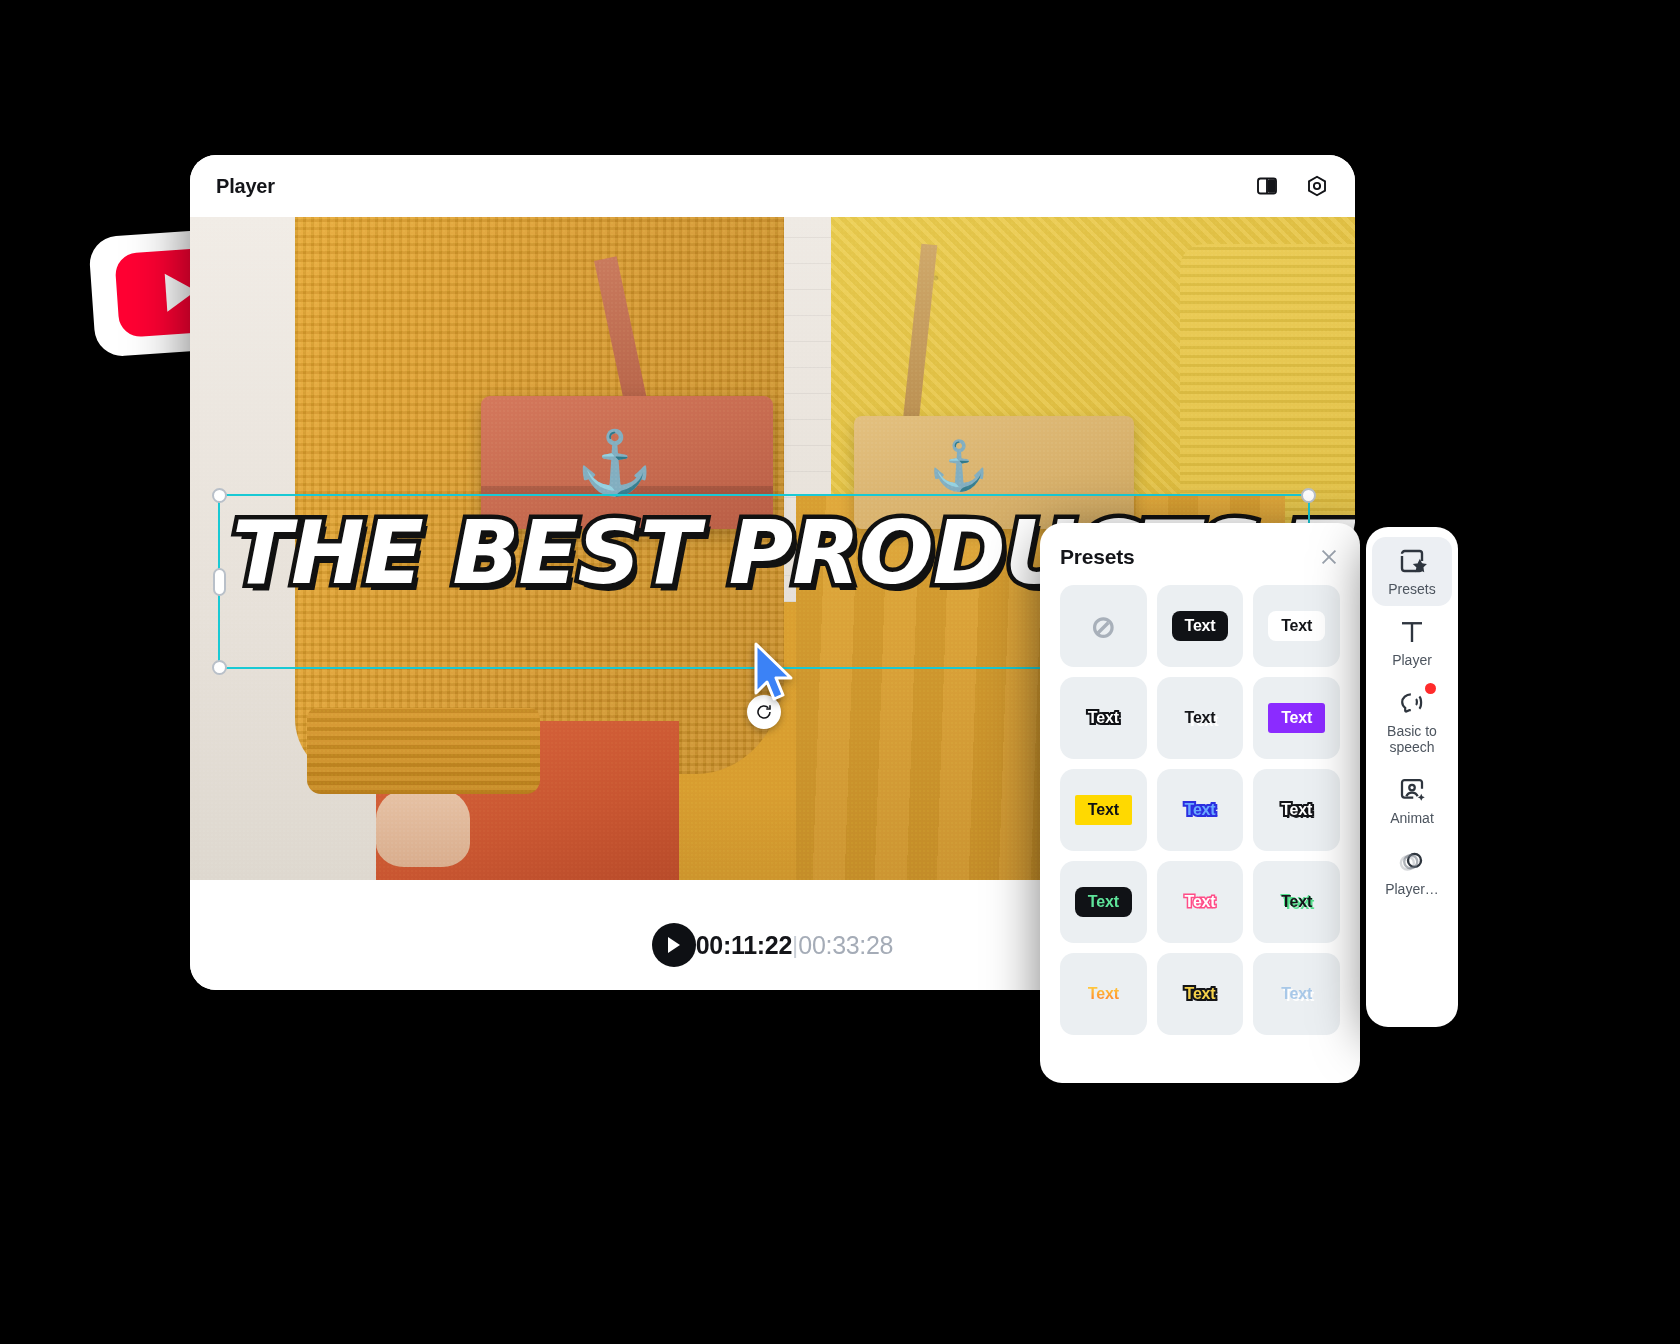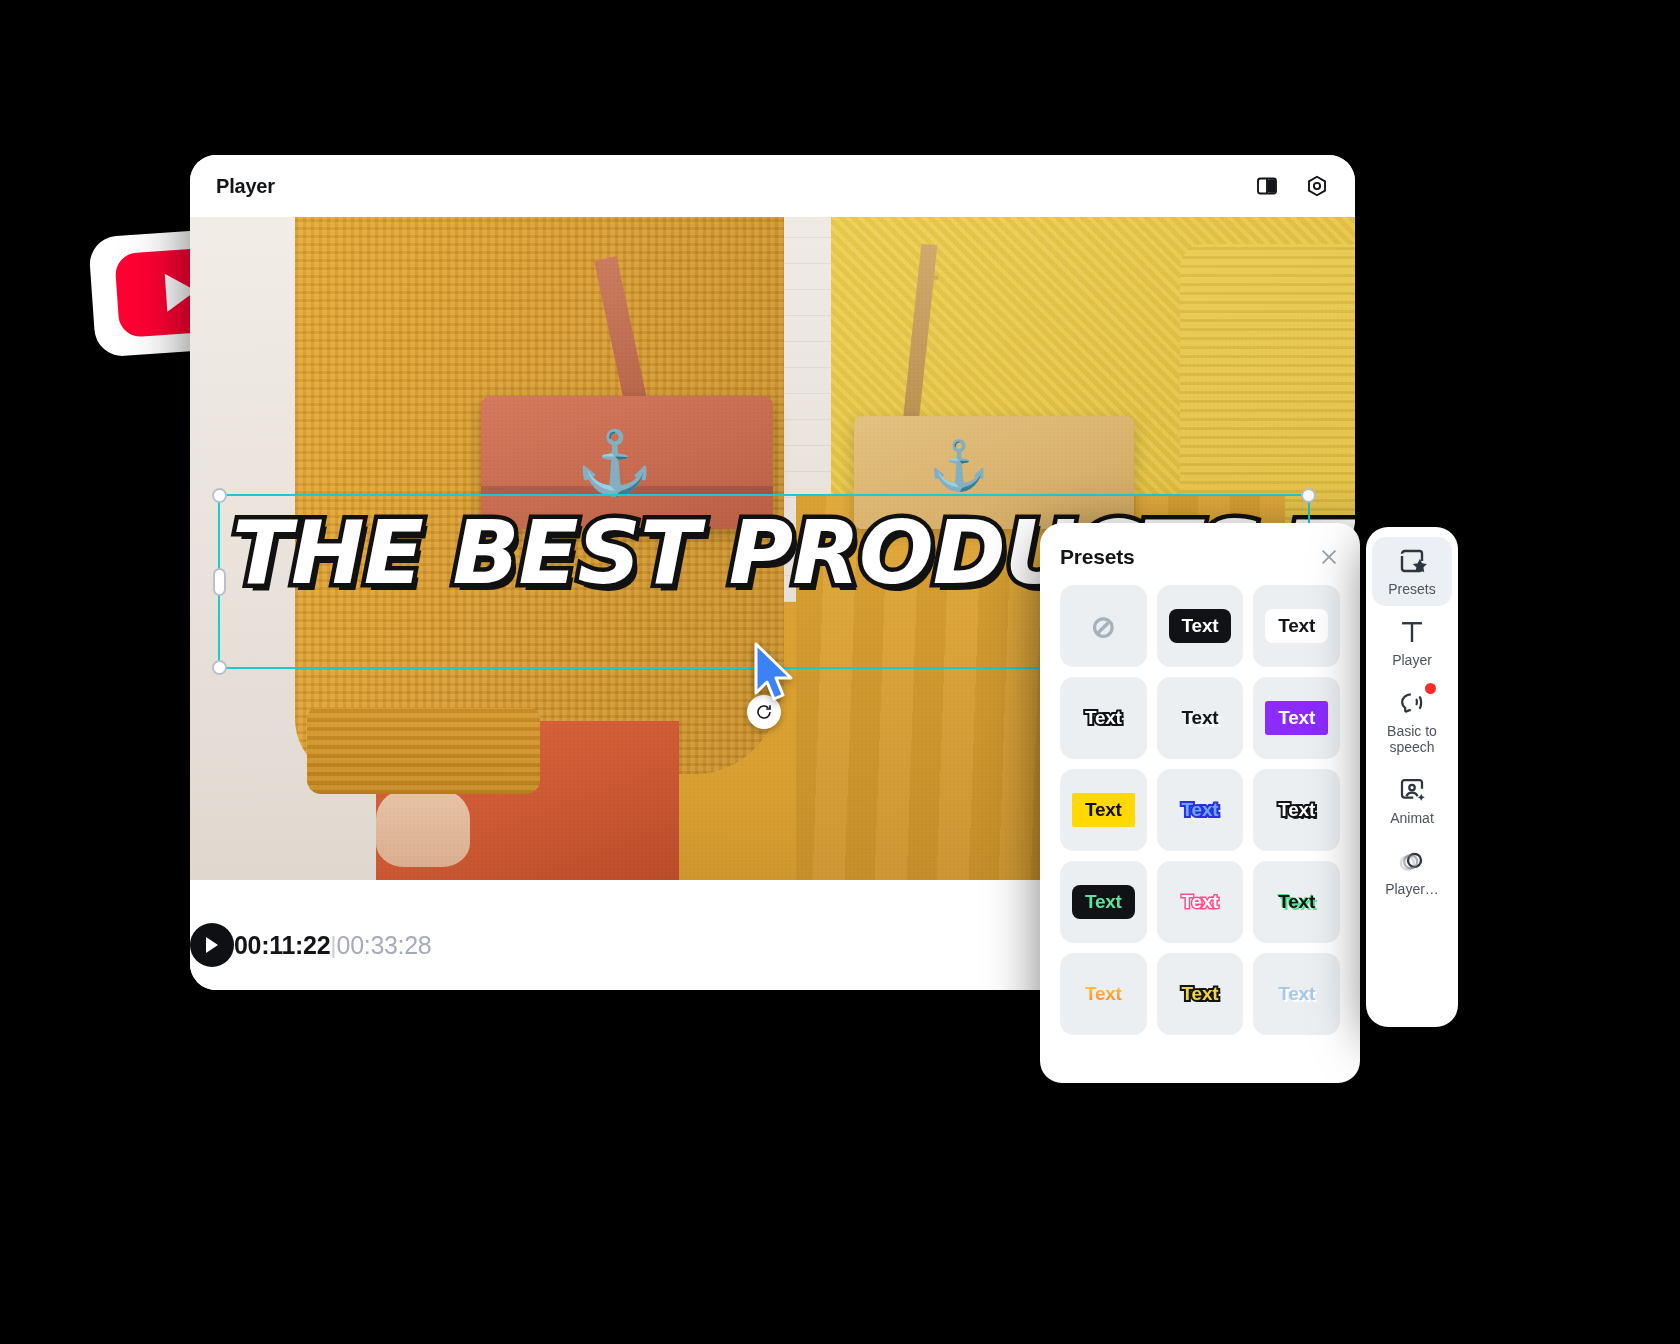--- a/index.html
+++ b/index.html
@@ -240,20 +240,21 @@
     pointer-events: none;
   }
 
   
   .player-footer {
     height: 90px;
     flex: 0 0 90px;
     background: #ffffff;
     display: flex;
     align-items: center;
+    justify-content: center;
     margin-top: 20px;
   }
   .play-btn {
     width: 44px; height: 44px;
     border-radius: 50%;
     background: #0e1014;
     display: flex; align-items: center; justify-content: center;
     cursor: pointer;
     border: none;
   }
@@ -318,21 +319,21 @@
     gap: 10px;
   }
   .preset-cell {
     height: 82px;
     background: #ebeff2;
     border-radius: 14px;
     display: flex; align-items: center; justify-content: center;
     cursor: pointer;
     overflow: hidden;
   }
-  .pt { font-size: 19px; font-weight: bold; letter-spacing: -0.2px; font-family: "Liberation Sans", sans-serif; }
+  .pt { font-size: 16px; font-weight: bold; letter-spacing: -0.2px; font-family: "Liberation Sans", sans-serif; }
 
   .pt-none { color: #a8b0ba; }
   .pt-black-chip { background:#101216; color:#fff; padding:6px 13px; border-radius:8px; }
   .pt-white-chip { background:#ffffff; color:#141519; padding:6px 13px; border-radius:8px; }
   .pt-outline-dark { color:#ffffff; -webkit-text-stroke:4px #101216; paint-order: stroke fill; text-shadow: 2px 2px 0 #101216; }
   .pt-shadow-plain { color:#141519; text-shadow: 3px 3px 0 #ffffff; }
   .pt-purple-chip { background:#8b2bff; color:#ffffff; padding:6px 13px; border-radius:3px; }
   .pt-yellow-chip { background:#ffd900; color:#101216; padding:6px 13px; border-radius:2px; }
   .pt-blue-outline { color:#6aa8ff; -webkit-text-stroke:4px #2b2fe0; paint-order: stroke fill; text-shadow: 2px 2px 0 #2b2fe0; }
   .pt-white-outline-dark { color:#ffffff; -webkit-text-stroke:4px #141519; paint-order: stroke fill; text-shadow: 2px 3px 0 #141519; }

